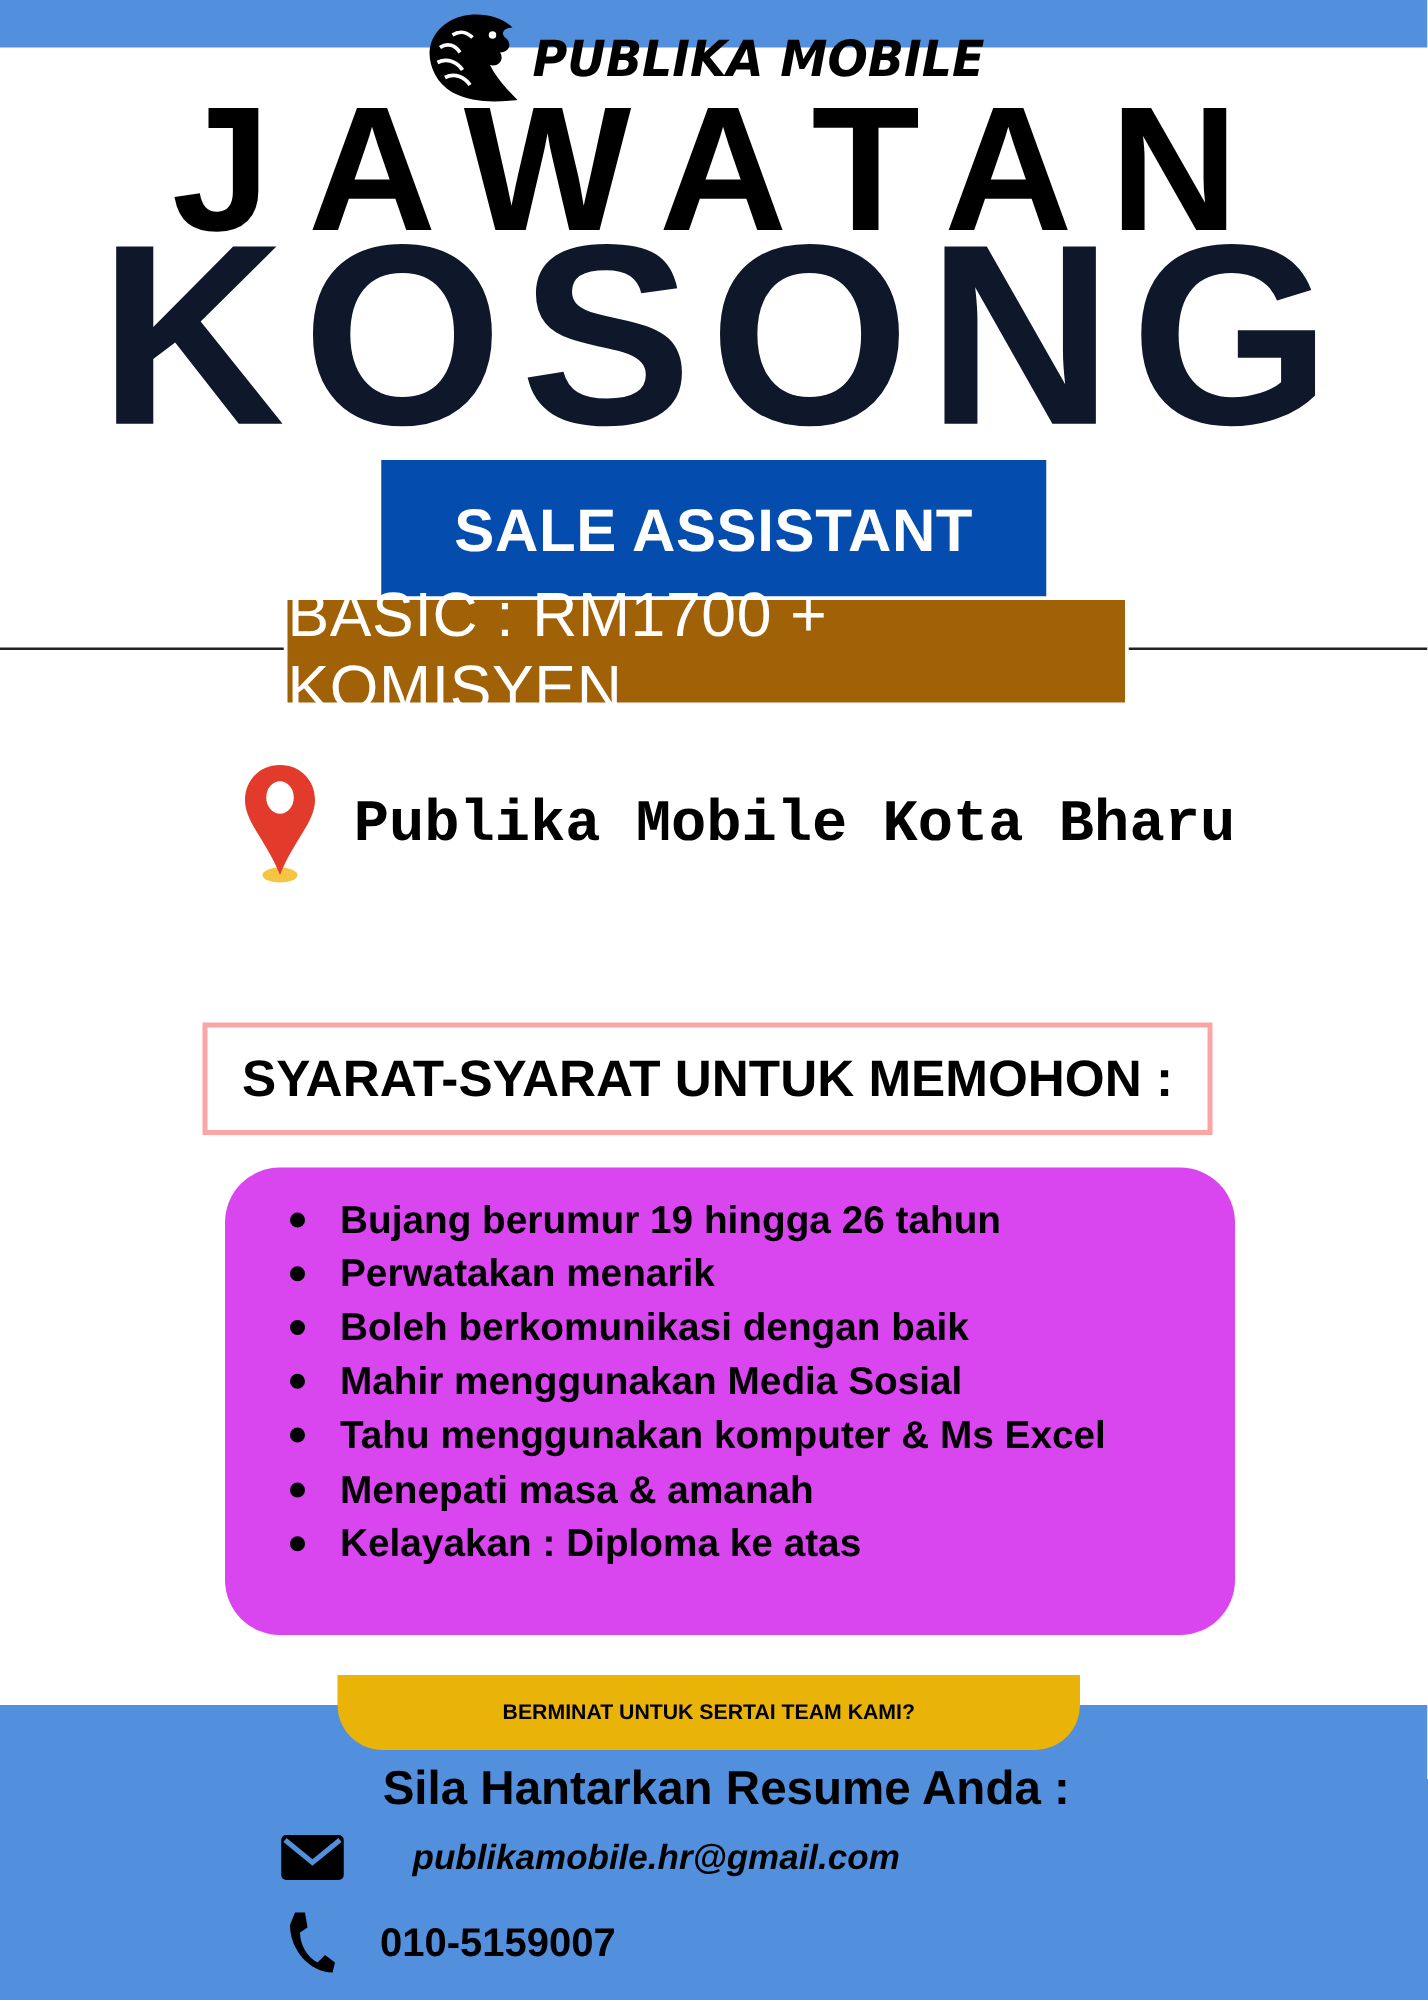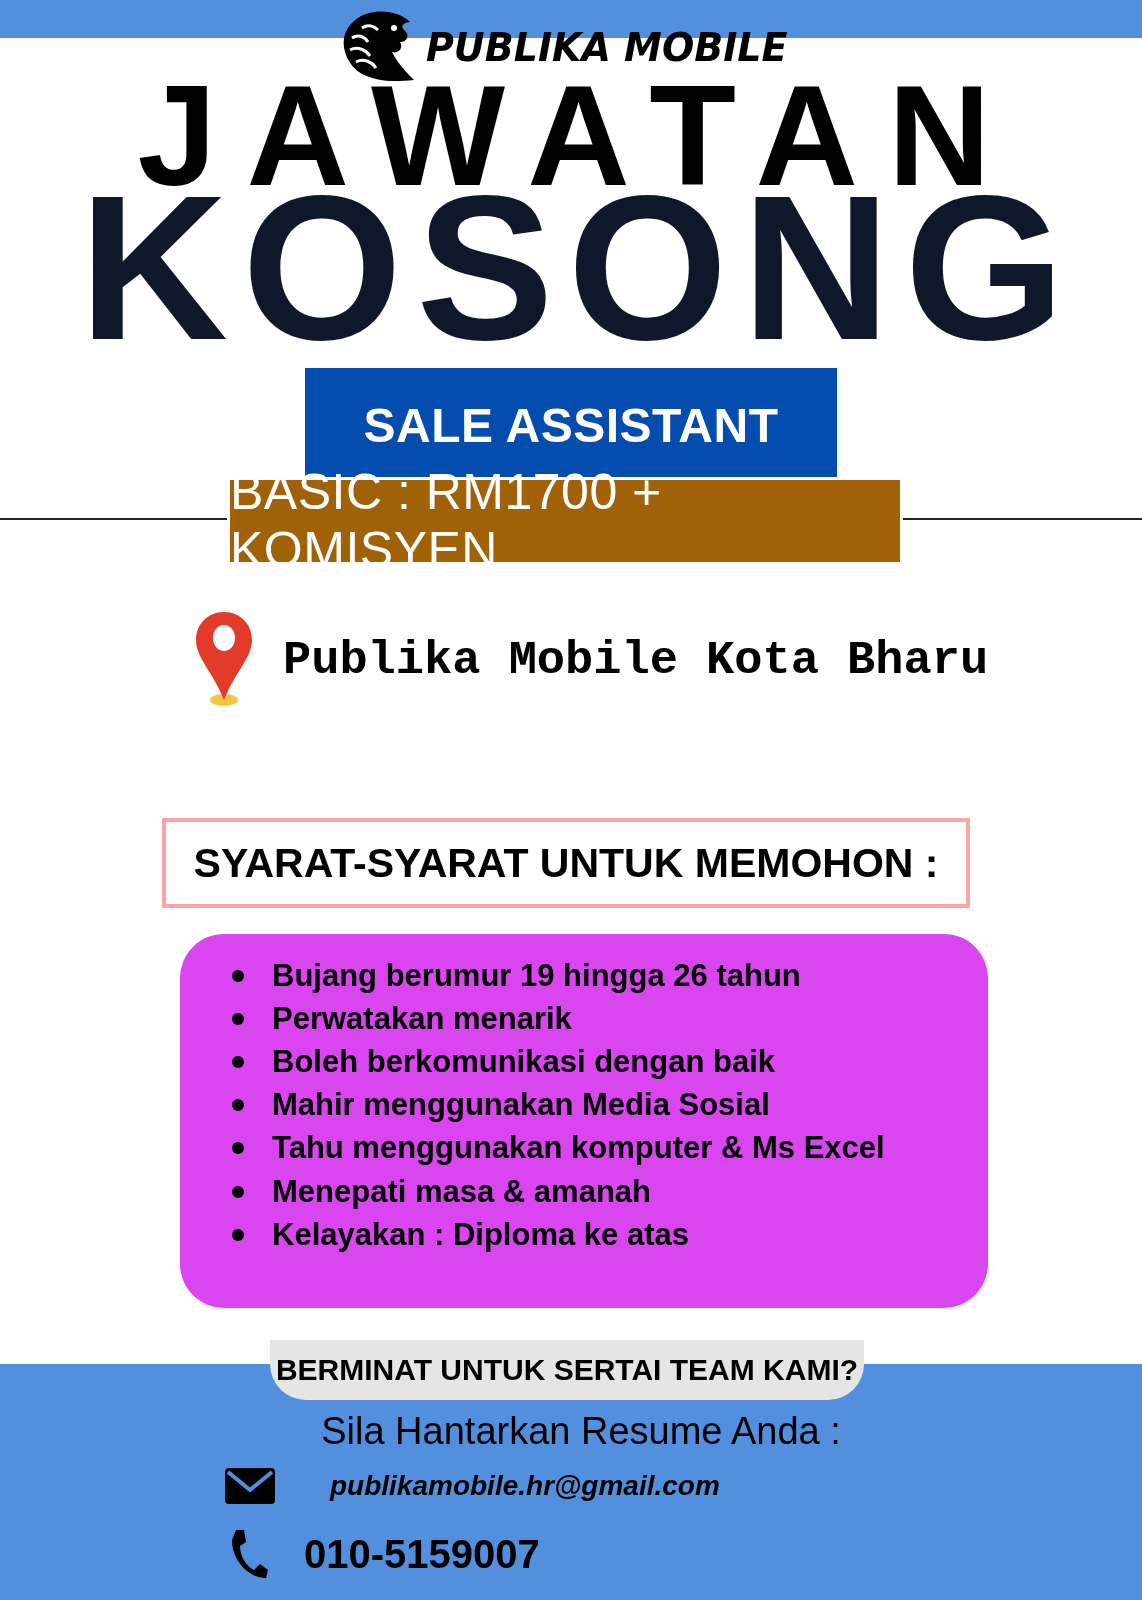--- a/index.html
+++ b/index.html
@@ -28,33 +28,33 @@
   .location-text { font-weight:bold; font-size:47px;font-family:Liberation Mono, monospace; }
   .req-header { position:absolute; left:162px; top:818px; width:808px; height:90px; box-sizing:border-box;
                 border:4px solid #fca5a5; display:flex; align-items:center; justify-content:center;
                 font-weight:bold; font-size:41px; }
   .req-box { position:absolute; left:180px; top:934px; width:808px; height:374px; background:#d946ef;
              border-radius:44px; box-sizing:border-box; padding:20px 0 0 52px; }
   .req-list { list-style:none; margin:0; padding:0; }
   .req-list li { display:flex; align-items:center; height:43.2px; font-weight:bold; font-size:31px; }
   .bullet { width:12px; height:12px; border-radius:50%; background:#000; margin-right:28px; flex:none; }
   .bottom { position:absolute; left:0; top:1364px; width:1142px; height:236px; background:#528fdd; }
-  .cta-pill { position:absolute; left:270px; top:1340px; width:594px; height:60px; background:#e5e5e5;
+  .cta-pill { position:absolute; left:270px; top:1340px; width:594px; height:60px; background:#eab308;
               border-radius:0 0 36px 36px; display:flex; align-items:center; justify-content:center;
-              font-weight:bold; font-size:30px; }
+              font-weight:bold; font-size:17px; }
   .cta-pill-top { position:absolute; left:270px; top:1320px; width:594px; height:40px; background:#fff; }
   .resume { position:absolute; left:0; top:1410px; width:1142px; text-align:center; padding-left:20px; box-sizing:border-box;
-            font-weight:normal; font-size:38px; }
+            font-weight:bold; font-size:38px; }
   .contact-row { position:absolute; left:224px; display:flex; align-items:center; gap:24px; }
   .email-row { top:1466px; }
   .phone-row { top:1528px; }
   .mail-icon { width:52px; height:40px; }
   .phone-icon { width:42px; height:52px; margin-left:4px; margin-right:10px; }
   .email-text { font-weight:bold; font-style:italic; font-size:28px;margin-left:30px; }
-  .phone-text { font-weight:bold; font-size:40px; }
+  .phone-text { font-weight:bold; font-size:32px; }
 </style>
 </head>
 <body>
 
 <div class="top-bar"></div>
 
 <div class="brand">
   <svg class="brand-logo" viewBox="0 0 82 78">
     <path d="M20 10 C35 0 60 2 72 14 C66 14 62 18 66 22 C72 26 70 34 62 34 C66 40 60 46 54 44 C58 52 64 60 76 72 C56 74 40 74 24 66 C10 58 4 42 6 30 C8 20 14 14 20 10 Z" fill="#000"></path>
     <path d="M14 30 C20 26 26 28 30 34 M12 42 C20 38 28 42 32 48 M18 54 C26 50 34 54 38 60 M24 20 C30 16 36 18 40 22" stroke="#fff" stroke-width="3" fill="none"></path>

